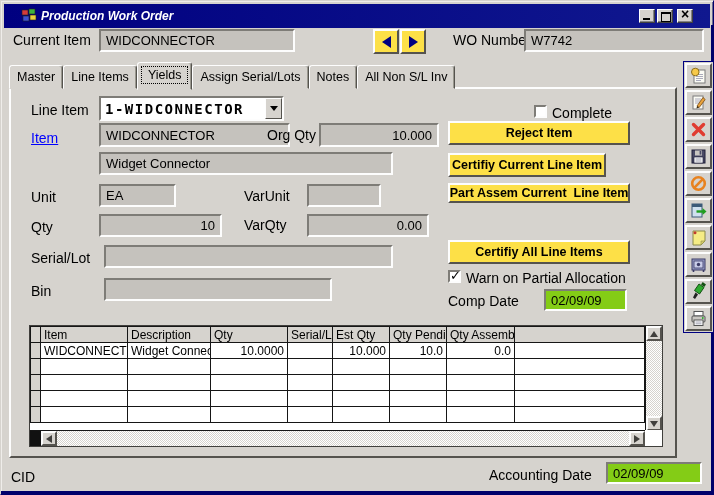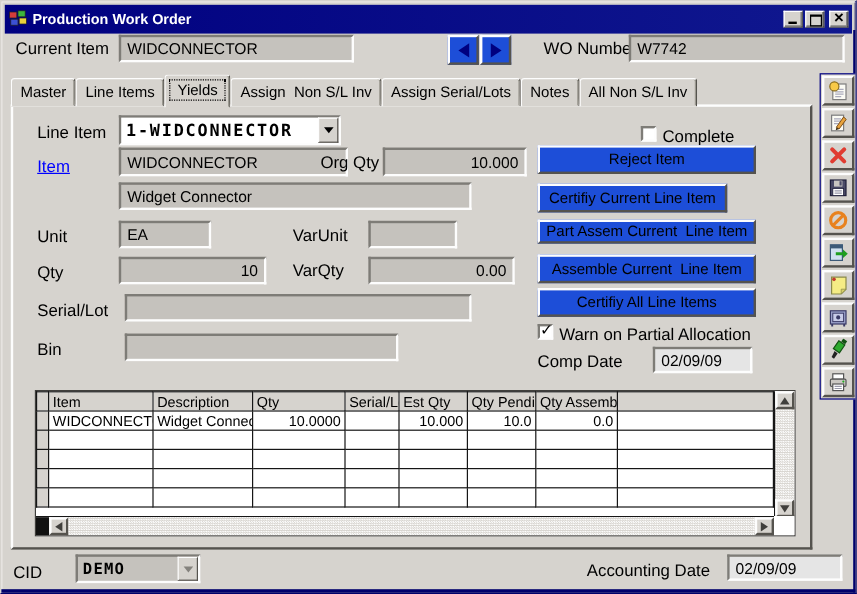--- a/index.html
+++ b/index.html
@@ -5,39 +5,39 @@
   html,body{margin:0;padding:0;background:#808080;}
   *{box-sizing:border-box;}
   .win{position:relative;width:714px;height:495px;background:#d6d3ce;
        font-family:"Liberation Sans",sans-serif;color:#000;overflow:hidden;
        border:1px solid;border-color:#d6d3ce #00006b #00006b #d6d3ce;
        box-shadow:inset 1px 1px 0 #efedea, inset -1px -1px 0 #6b6b8f;}
   .edge-b{position:absolute;left:0;right:0;bottom:0;height:3px;background:#00006b;}
   .edge-r{position:absolute;top:24px;bottom:0;right:0;width:2px;background:#00006b;}
 
   .titlebar{position:absolute;left:3px;top:3px;right:3px;height:24px;background:linear-gradient(90deg,#000080,#10188f);
-            display:flex;align-items:center;padding:0 3px;}
+            display:flex;align-items:center;padding:0 17px;font-style:italic;}
   .titlebar .title{color:#fff;font-size:12px;font-weight:bold;margin-left:4px;flex:1;}
   .appicon{width:16px;height:16px;display:inline-block;}
   .winbtn{width:16px;height:14px;background:#d6d3ce;border:1px solid;border-color:#fff #404040 #404040 #fff;
           box-shadow:inset -1px -1px 0 #848484;margin-left:2px;position:relative;padding:0;}
   .g-min::before{content:"";position:absolute;left:3px;bottom:2px;width:7px;height:2px;background:#000;}
   .g-max::before{content:"";position:absolute;left:3px;top:2px;width:8px;height:7px;border:1px solid #000;border-top-width:2px;}
   .g-close::before{content:"×";position:absolute;left:3px;top:-4px;font:bold 14px "Liberation Sans",sans-serif;}
 
   .lbl{position:absolute;font-size:14px;white-space:pre;}
   .link{color:#0000ff;text-decoration:underline;cursor:pointer;}
 
   .fld{position:absolute;display:flex;align-items:center;padding:0 5px;font-size:13px;
        background:#c5c2bd;border:2px solid;border-color:#7e7c77 #fdfdfd #fdfdfd #7e7c77;white-space:pre;}
-  .fld.white{background:#e5e5e5;}
+  .fld.white{background:#84cc16;}
   .fld.num{justify-content:flex-end;}
 
   .btn{position:absolute;display:flex;align-items:center;justify-content:center;font-size:12.5px;
-       background:#1d4ed8;border:2px solid;border-color:#fdfdfd #55534e #55534e #fdfdfd;white-space:pre;cursor:default;}
+       background:#fde047;border:2px solid;border-color:#fdfdfd #55534e #55534e #fdfdfd;white-space:pre;cursor:default;font-weight:bold;}
 
   
   .tri{display:inline-block;width:0;height:0;}
   .tri-l{border:6px solid transparent;border-left:none;border-right:9px solid #000080;}
   .tri-r{border:6px solid transparent;border-right:none;border-left:9px solid #000080;}
 
   
   .tabstrip{position:absolute;left:8px;top:60px;height:28px;display:flex;align-items:flex-end;z-index:6;}
   .tab{height:24px;line-height:22px;padding:0 7px;background:#d6d3ce;font-size:12.5px;white-space:pre;
        border:1px solid;border-color:#fdfdfd #55534e transparent #fdfdfd;border-radius:3px 3px 0 0;
@@ -117,21 +117,20 @@
   <div class="fld" style="left:98px;top:28px;width:196px;height:23px">WIDCONNECTOR</div>
   <button class="btn" style="left:372px;top:28px;width:26px;height:25px"><span class="tri tri-l"></span></button>
   <button class="btn" style="left:399px;top:28px;width:26px;height:25px"><span class="tri tri-r"></span></button>
   <div class="lbl" style="left:452px;top:31px">WO Number</div>
   <div class="fld" style="left:523px;top:28px;width:180px;height:23px">W7742</div>
 
   <div class="tabstrip">
     <div class="tab">Master</div>
     <div class="tab">Line Items</div>
     <div class="tab active"><span>Yields</span><span class="focus"></span></div>
-    <div class="tab">Assign  Non S/L Inv</div>
     <div class="tab">Assign Serial/Lots</div>
     <div class="tab">Notes</div>
     <div class="tab">All Non S/L Inv</div>
   </div>
 
   <div class="panel"></div>
 
   <div class="lbl" style="left:30px;top:101px">Line Item</div>
   <div class="combo" style="left:98px;top:95px;width:185px;height:25px">
     <span class="ctext">1-WIDCONNECTOR</span>
@@ -162,21 +161,20 @@
 
   <div class="lbl" style="left:30px;top:282px">Bin</div>
   <div class="fld" style="left:103px;top:277px;width:228px;height:23px"></div>
 
   <span class="cb" style="left:533px;top:104px"></span>
   <div class="lbl" style="left:551px;top:104px">Complete</div>
 
   <button class="btn" style="left:447px;top:120px;width:182px;height:24px">Reject Item</button>
   <button class="btn" style="left:447px;top:152px;width:158px;height:24px">Certifiy Current Line Item</button>
   <button class="btn" style="left:447px;top:182px;width:182px;height:20px">Part Assem Current  Line Item</button>
-  <button class="btn" style="left:447px;top:211px;width:182px;height:24px">Assemble Current  Line Item</button>
   <button class="btn" style="left:447px;top:239px;width:182px;height:24px">Certifiy All Line Items</button>
 
   <span class="cb checked" style="left:447px;top:269px"></span>
   <div class="lbl" style="left:465px;top:269px">Warn on Partial Allocation</div>
 
   <div class="lbl" style="left:447px;top:292px">Comp Date</div>
   <div class="fld white" style="left:543px;top:288px;width:83px;height:22px">02/09/09</div>
 
   <div class="grid">
     <table>
@@ -275,26 +273,20 @@
         </button>
       <span class="hs-track checker"></span>
       <button class="sbbtn">
           <span class="sb-r"></span>
         </button>
     </div>
     <div class="corner"></div>
   </div>
 
   <div class="lbl" style="left:10px;top:468px">CID</div>
-  <div class="combo gray" style="left:62px;top:461px;width:104px;height:24px">
-    <span class="ctext">DEMO</span>
-    <span class="cbtn">
-        <span class="dd dis"></span>
-      </span>
-  </div>
   <div class="lbl" style="left:488px;top:466px">Accounting Date</div>
   <div class="fld white" style="left:605px;top:461px;width:96px;height:22px">02/09/09</div>
 
   <div class="toolbar">
     <button class="tbtn">
       <svg width="19" height="19" viewBox="0 0 19 19">
         <rect x="5" y="4" width="11" height="13" fill="#fbfbf4" stroke="#7d7d7d"></rect>
         <path d="M7 8.5h7M7 10.5h7M7 12.5h7M7 14.5h5" stroke="#aab" stroke-width="1"></path>
         <circle cx="6.3" cy="6" r="3.8" fill="#f7c948" stroke="#8a6d1d"></circle>
       </svg>

